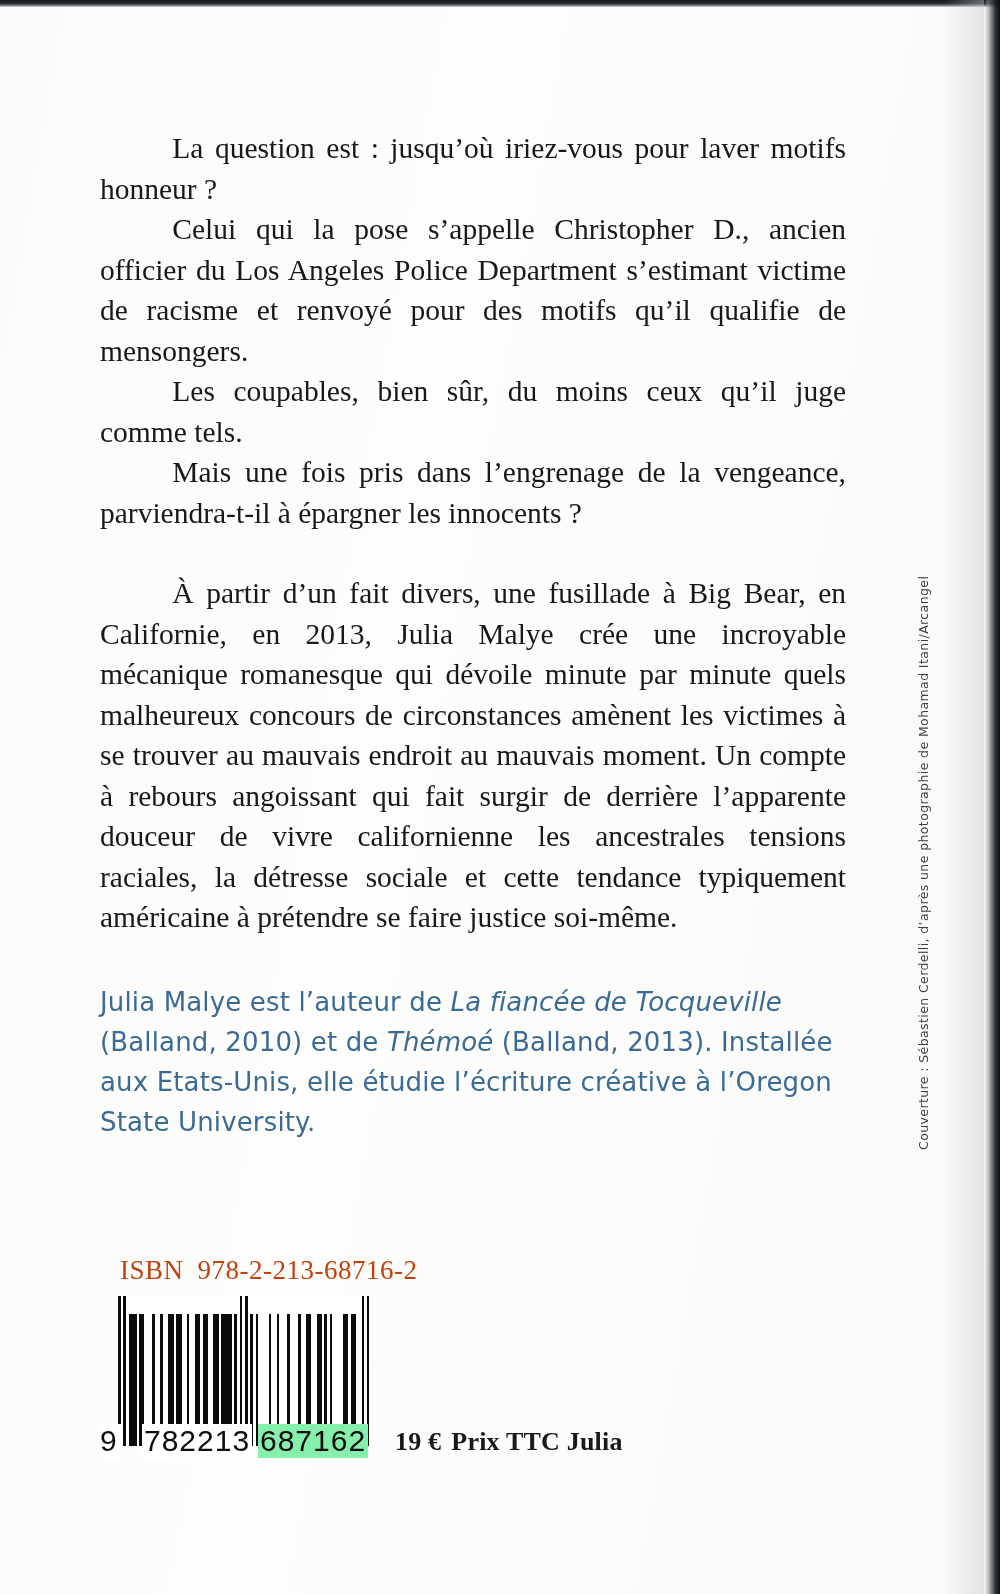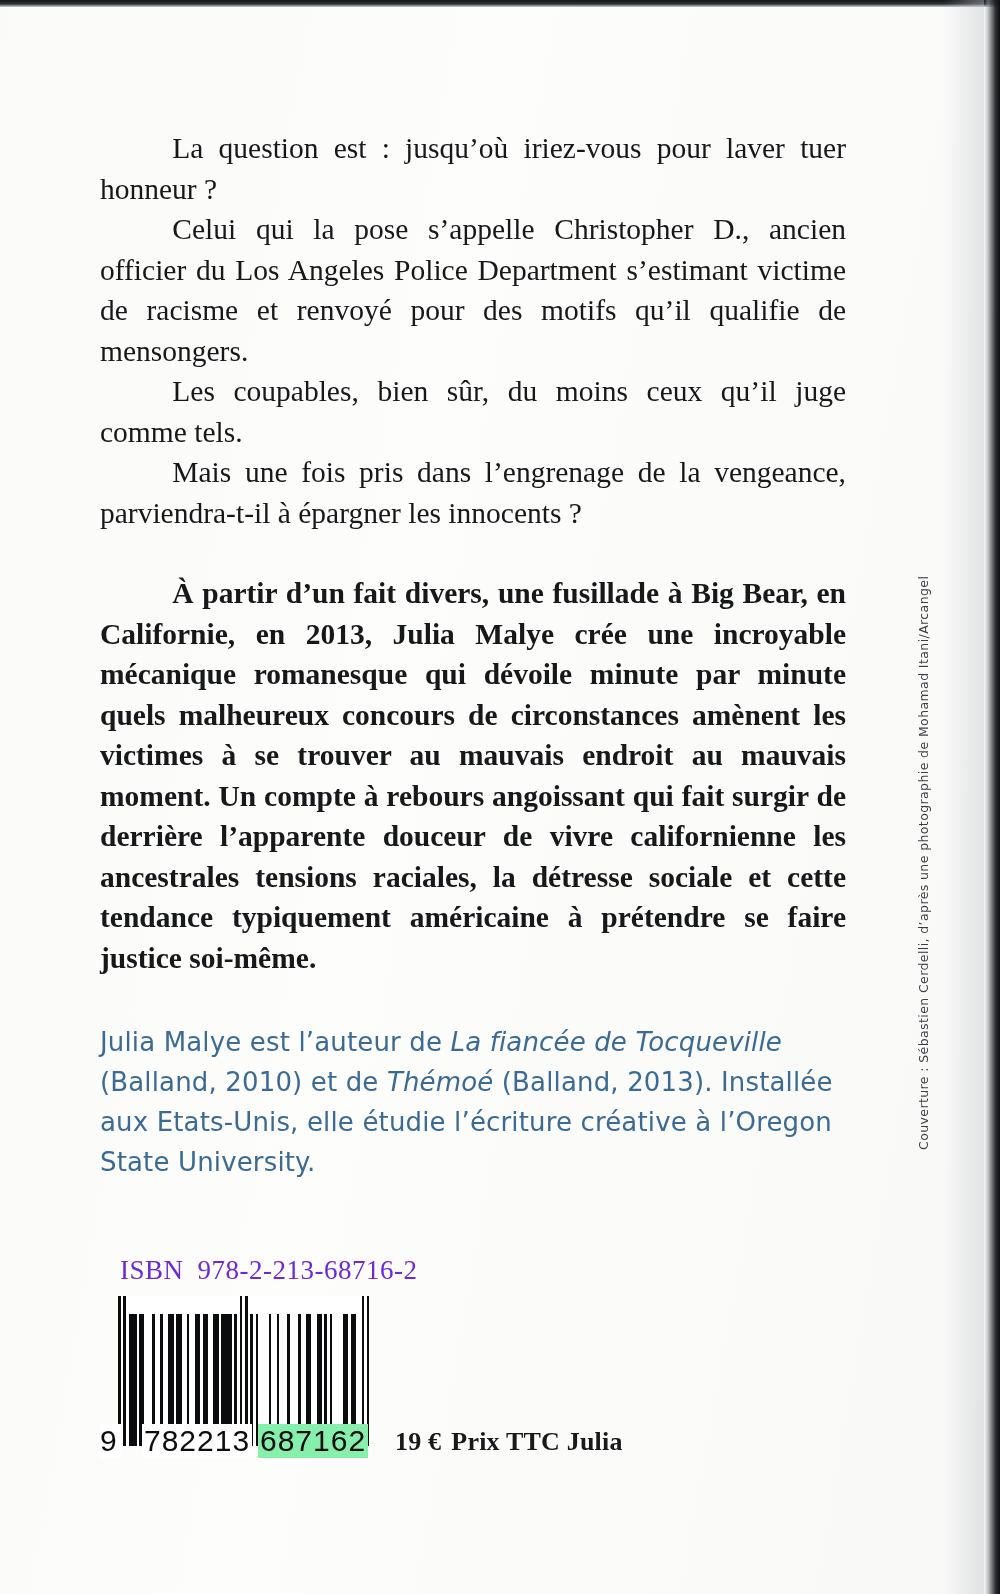--- a/index.html
+++ b/index.html
@@ -59,21 +59,20 @@
     text-align: justify;
     text-indent: 2.45em;
     -webkit-hyphens: none;
     hyphens: none;
   }
   .blurb p.last-line-left {
     text-align-last: left;
   }
   .blurb p.spacer-before {
     margin-top: 40px;
-    font-weight: bold;
   }
 
   .bio {
     margin-top: 44px;
     color: #3b6b94;
     font-family: "DejaVu Sans", "Liberation Sans", sans-serif;
     font-size: 26px;
     line-height: 40px;
     letter-spacing: 0.15px;
     text-align: left;
@@ -99,21 +98,21 @@
   
   .bottom {
     position: absolute;
     left: 100px;
     top: 1255px;
     width: 760px;
   }
   .isbn-line {
     font-family: "Liberation Serif", "DejaVu Serif", serif;
     font-size: 27px;
-    color: #6d28d9;
+    color: #c2410c;
     letter-spacing: 0.5px;
     margin-left: 20px;
     margin-bottom: 10px;
   }
   .isbn-label { margin-right: 14px; }
 
   .barcode-wrap {
     position: relative;
     width: 260px;
   }
@@ -173,21 +172,21 @@
 <body>
 
 <div class="page">
   <div class="paper-tone"></div>
   <div class="top-edge"></div>
   <div class="right-fade"></div>
   <div class="right-spine"></div>
 
   <div class="content">
     <div class="blurb">
-      <p class="last-line-left">La question est : jusqu’où iriez-vous pour laver tuer honneur ?</p>
+      <p class="last-line-left">La question est : jusqu’où iriez-vous pour laver motifs honneur ?</p>
       <p class="last-line-left">Celui qui la pose s’appelle Christopher D., ancien officier du Los Angeles Police Department s’estimant victime de racisme et renvoyé pour des motifs qu’il qualifie de mensongers.</p>
       <p class="last-line-left">Les coupables, bien sûr, du moins ceux qu’il juge comme tels.</p>
       <p class="last-line-left">Mais une fois pris dans l’engrenage de la vengeance, parviendra-t-il à épargner les innocents ?</p>
       <p class="spacer-before last-line-left">À partir d’un fait divers, une fusillade à Big Bear, en Californie, en 2013, Julia Malye crée une incroyable mécanique romanesque qui dévoile minute par minute quels malheureux concours de circonstances amènent les victimes à se trouver au mauvais endroit au mauvais moment. Un compte à rebours angoissant qui fait surgir de derrière l’apparente douceur de vivre californienne les ancestrales tensions raciales, la détresse sociale et cette tendance typiquement américaine à prétendre se faire justice soi-même.</p>
     </div>
 
     <div class="bio"><span>Julia Malye est l’auteur de </span><i>La fiancée de Tocqueville</i><span> (Balland, 2010) et de </span><i>Thémoé</i><span> (Balland, 2013). Installée aux Etats-Unis, elle étudie l’écriture créative à l’Oregon State University.</span></div>
   </div>
 
   <div class="cover-credit">Couverture : Sébastien Cerdelli, d’après une photographie de Mohamad Itani/Arcangel</div>

